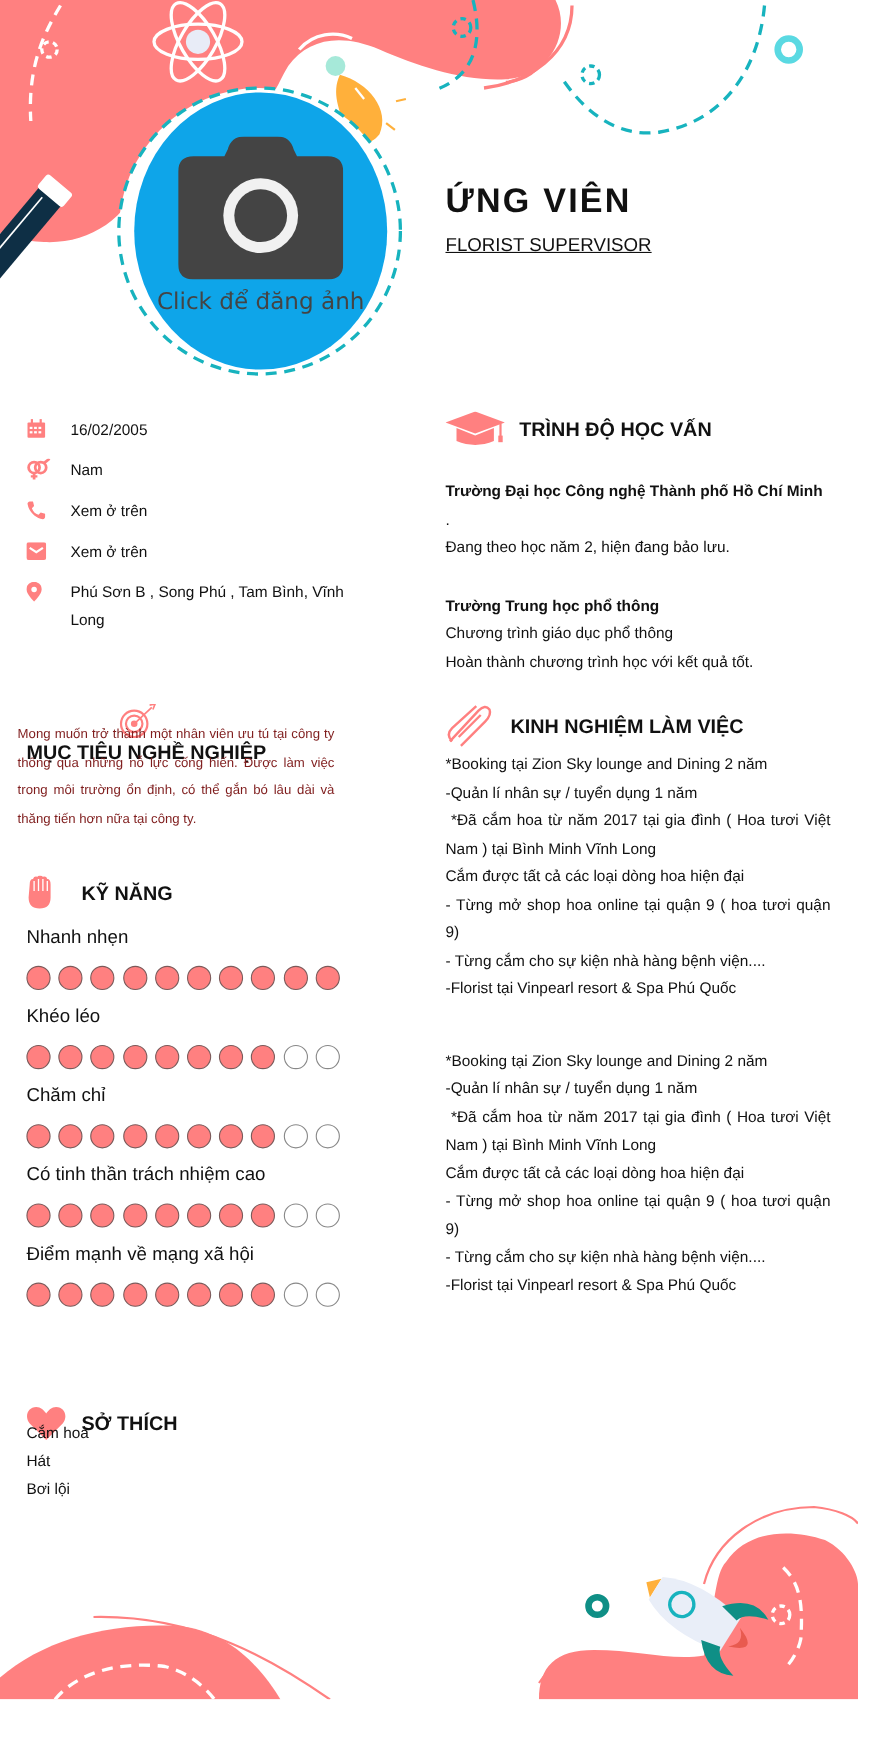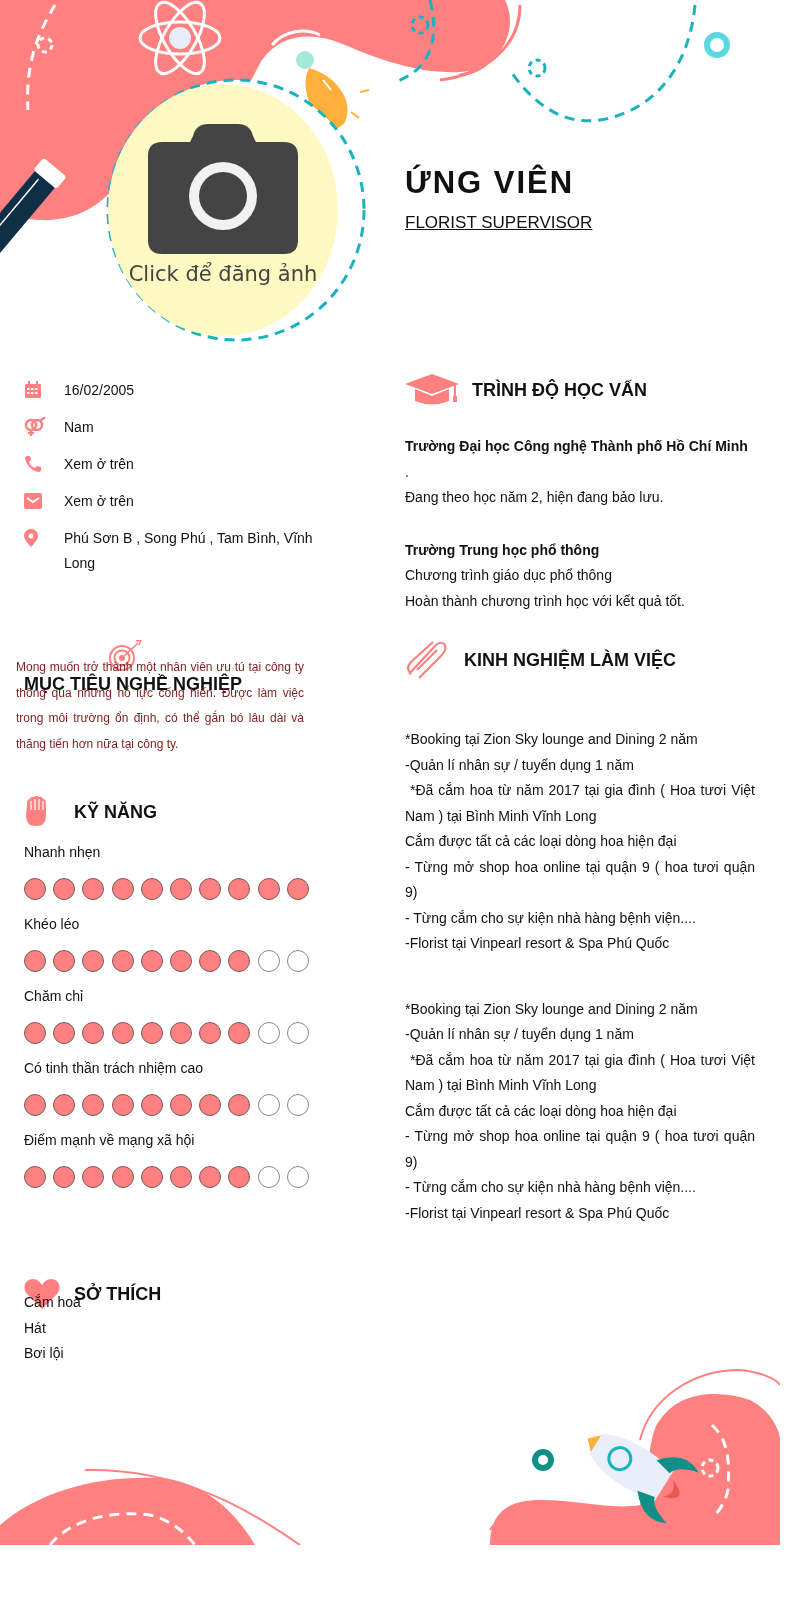--- a/index.html
+++ b/index.html
@@ -6,22 +6,22 @@
     html, body { width: 800px; height: 1597px; background: #ffffff; overflow: hidden; }
     body { position: relative; font-family: "Liberation Sans", "DejaVu Sans", sans-serif; color: #111; }
 
     .page { position: absolute; left: 0; top: 0; width: 780px; height: 1545px; background: #fff; overflow: hidden; }
 
     
     .deco { position: absolute; left: 0; top: 0; width: 780px; height: 360px; pointer-events: none; }
 
     
     .avatar {
-      position: absolute; left: 108px; top: 84px; width: 230px; height: 252px;
-      border-radius: 50%; background: #fef9c3; cursor: pointer;
+      position: absolute; left: 122px; top: 84px; width: 230px; height: 252px;
+      border-radius: 50%; background: #0ea5e9; cursor: pointer;
     }
     .avatar-ring { position: absolute; left: 104px; top: 76px; width: 264px; height: 268px; pointer-events: none; }
     .cam { position: absolute; left: 40px; top: 40px; width: 150px; height: 130px; }
     .avatar-label {
       position: absolute; left: 0; top: 178px; width: 230px; text-align: center;
       font-family: "DejaVu Sans", sans-serif; font-size: 21px; color: #444;
     }
 
     .name { position: absolute; left: 405px; top: 165px; font-size: 31px; font-weight: bold; letter-spacing: 2px; color: #111; }
     .title { position: absolute; left: 405px; top: 213px; font-size: 17px; color: #111; text-decoration: underline; }
@@ -36,33 +36,33 @@
     .section-head .hic { width: 50px; height: 36px; display: flex; align-items: center; }
     .section-head h2 { font-size: 18px; font-weight: bold; color: #111; }
 
     .objective {
       position: absolute; left: 16px; top: 655px; width: 288px;
       font-size: 12px; line-height: 25.5px; text-align: justify; color: #7f1d1d;
     }
 
     .skills { position: absolute; left: 24px; top: 842px; width: 300px; }
     .skill { height: 72px; }
-    .skill-name { font-size: 14px; line-height: 20px; color: #111; }
+    .skill-name { font-size: 17px; line-height: 20px; color: #111; }
     .dots { display: flex; margin-top: 16px; }
     .dot { width: 22px; height: 22px; border-radius: 50%; margin-right: 7.2px; border: 1.5px solid #888; background: #fff; }
     .dot.on { background: #ff8080; border-color: #7a5a5a; }
 
     .hobbies { position: absolute; left: 24px; top: 1256px; font-size: 14px; line-height: 25.5px; margin-top: 34px; }
 
     
     .edu { position: absolute; left: 405px; top: 434px; width: 355px; font-size: 14px; line-height: 25.5px; }
     .edu .school { font-weight: bold; }
     .edu .block { margin-bottom: 27px; }
 
-    .exp { position: absolute; left: 405px; top: 682px; width: 350px; font-size: 14px; line-height: 25.5px; text-align: justify; margin-top: 45px; }
+    .exp { position: absolute; left: 405px; top: 682px; width: 350px; font-size: 14px; line-height: 25.5px; text-align: justify; }
     .exp .block { margin-bottom: 40px; }
     .exp p { white-space: pre-wrap; }
 
     .bottom-deco { position: absolute; left: 0; top: 1340px; width: 780px; height: 205px; pointer-events: none; }
 
     .watermark {
       position: absolute; right: 42px; top: 1544px; font-family: "DejaVu Sans Mono", monospace;
       font-size: 14px; color: #9a9a9a;
     }
   </style>

